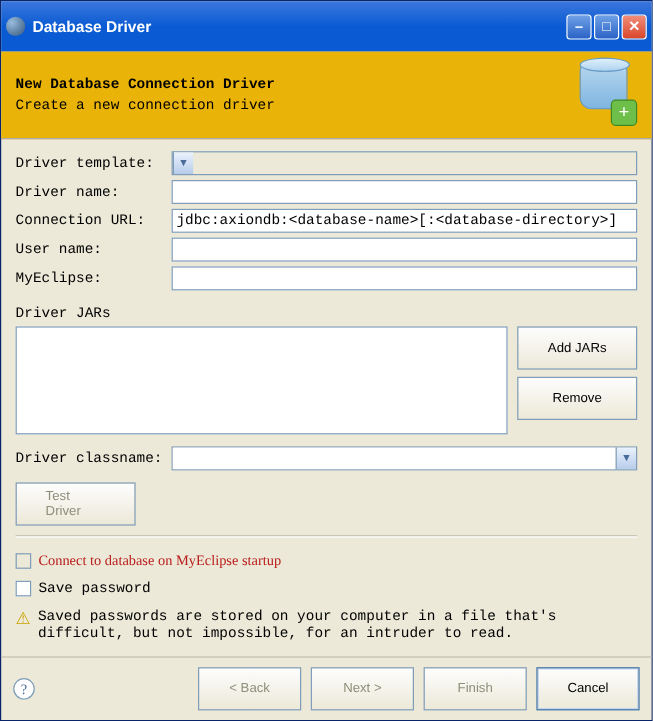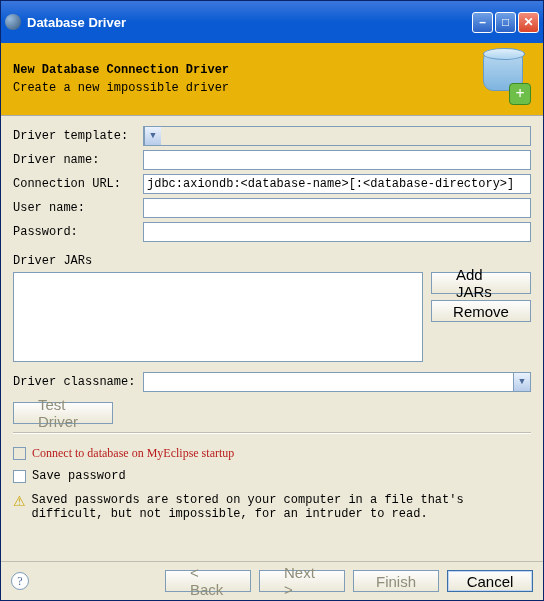--- a/index.html
+++ b/index.html
@@ -149,25 +149,25 @@
     background:#fff;
     border:1px solid #7f9db9;
   }
   .jars-btns{
     width:100px;
     display:flex;
     flex-direction:column;
     gap:6px;
   }
   .btn{
-    height:22px;
+    height:36px;
     border:1px solid #7f9db9;
     background:linear-gradient(#fdfdfd,#ece9d8);
     font-family:Tahoma, sans-serif;
-    font-size:15px;
+    font-size:11px;
     display:flex;align-items:center;justify-content:center;
     padding:0 24px;
     cursor:default;
   }
   .btn.disabled{ color:#8e8e7a;}
   .sep {
     border:none;
     border-top:1px solid #c0beb0;
     border-bottom:1px solid #fff;
     margin:8px 0;
@@ -230,21 +230,21 @@
     <div class="icon"></div>
     <div class="title">Database Driver</div>
     <div class="tbtn min">–</div>
     <div class="tbtn max">□</div>
     <div class="tbtn close">✕</div>
   </div>
 
   <div class="header">
     <div class="header-text">
       <div class="h1">New Database Connection Driver</div>
-      <div>Create a new impossible driver</div>
+      <div>Create a new connection driver</div>
     </div>
     <div class="db-icon">
       <div class="cyl"></div>
       <div class="plus">+</div>
     </div>
   </div>
 
   <div class="content">
 
     <div class="form-row">
@@ -263,21 +263,21 @@
       <label>Connection URL:</label>
       <input class="txt" type="text" value="jdbc:axiondb:&lt;database-name&gt;[:&lt;database-directory&gt;]" style="">
     </div>
 
     <div class="form-row">
       <label>User name:</label>
       <input class="txt" type="text" value="" style="">
     </div>
 
     <div class="form-row">
-      <label>Password:</label>
+      <label>MyEclipse:</label>
       <input class="txt" type="password" value="" style="">
     </div>
 
     <div class="section-label">Driver JARs</div>
     <div class="jars-area">
       <div class="jars-list"></div>
       <div class="jars-btns">
         <div class="btn">Add JARs</div>
         <div class="btn">Remove</div>
       </div>

